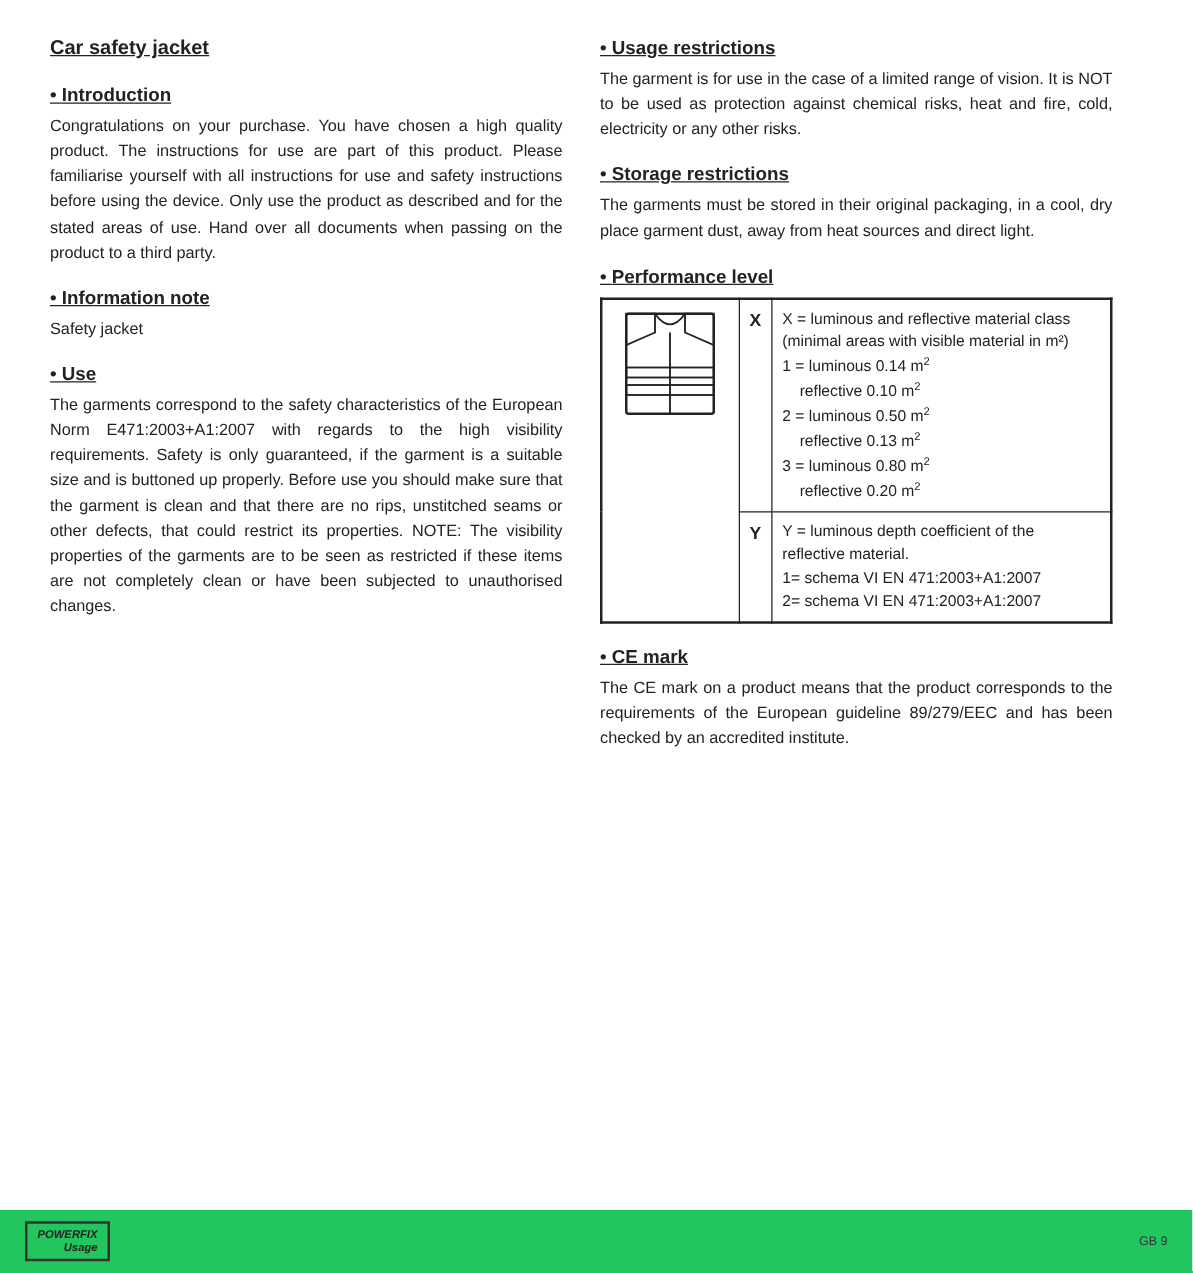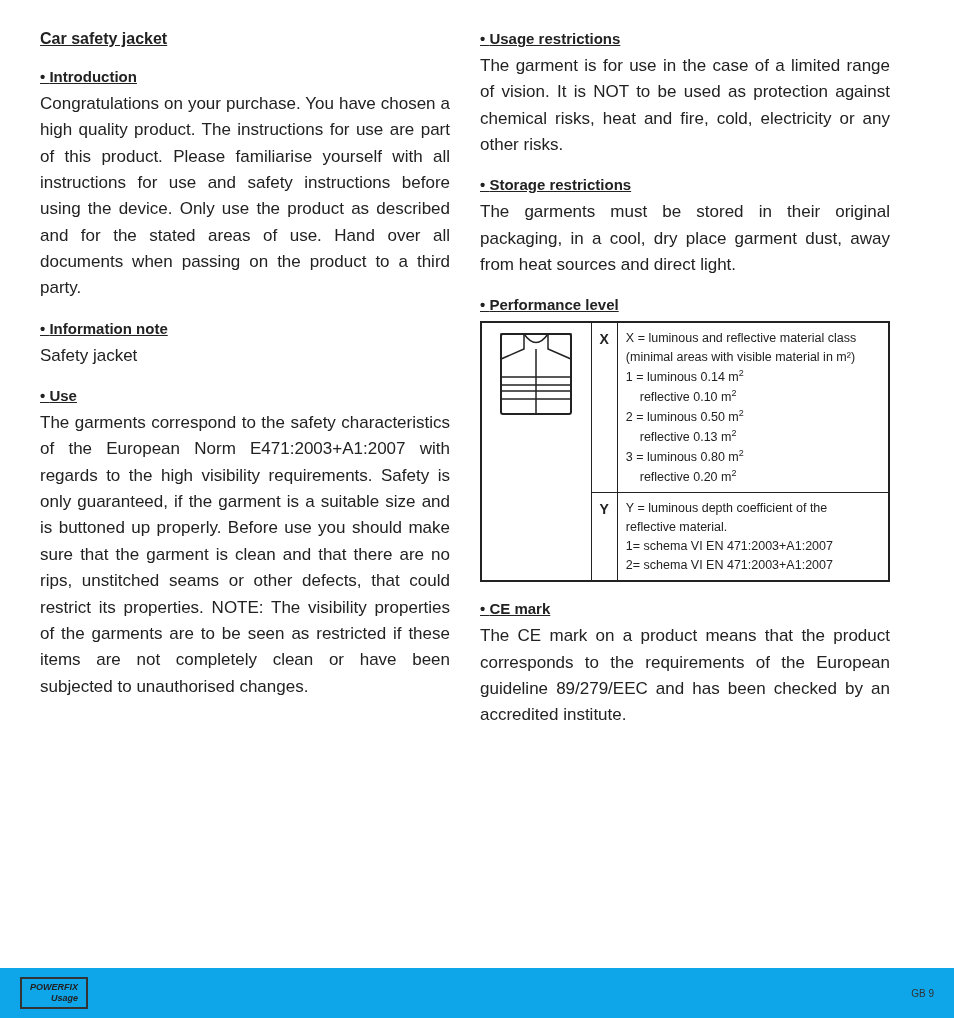--- a/index.html
+++ b/index.html
@@ -44,21 +44,21 @@
       text-decoration: underline;
       margin-bottom: 6px;
     }
     .section-heading-bullet::before {
       content: "• ";
     }
     .section {
       margin-bottom: 18px;
     }
     p {
-      font-size: 17px;
+      font-size: 13px;
       line-height: 1.55;
       text-align: justify;
     }
     .performance-table {
       border: 2px solid #222;
       width: 100%;
       border-collapse: collapse;
       margin-top: 8px;
       margin-bottom: 16px;
     }
@@ -83,21 +83,21 @@
       width: 20px;
       vertical-align: top;
       font-size: 12px;
       font-weight: bold;
       padding: 6px 4px;
     }
     .footer {
       display: flex;
       align-items: center;
       justify-content: space-between;
-      background: #0ea5e9;
+      background: #22c55e;
       padding: 8px 20px;
       position: absolute;
       bottom: 0;
       left: 0;
       width: 954px;
       height: 50px;
     }
     .powerfix-logo {
       border: 2px solid #333;
       padding: 3px 8px;

